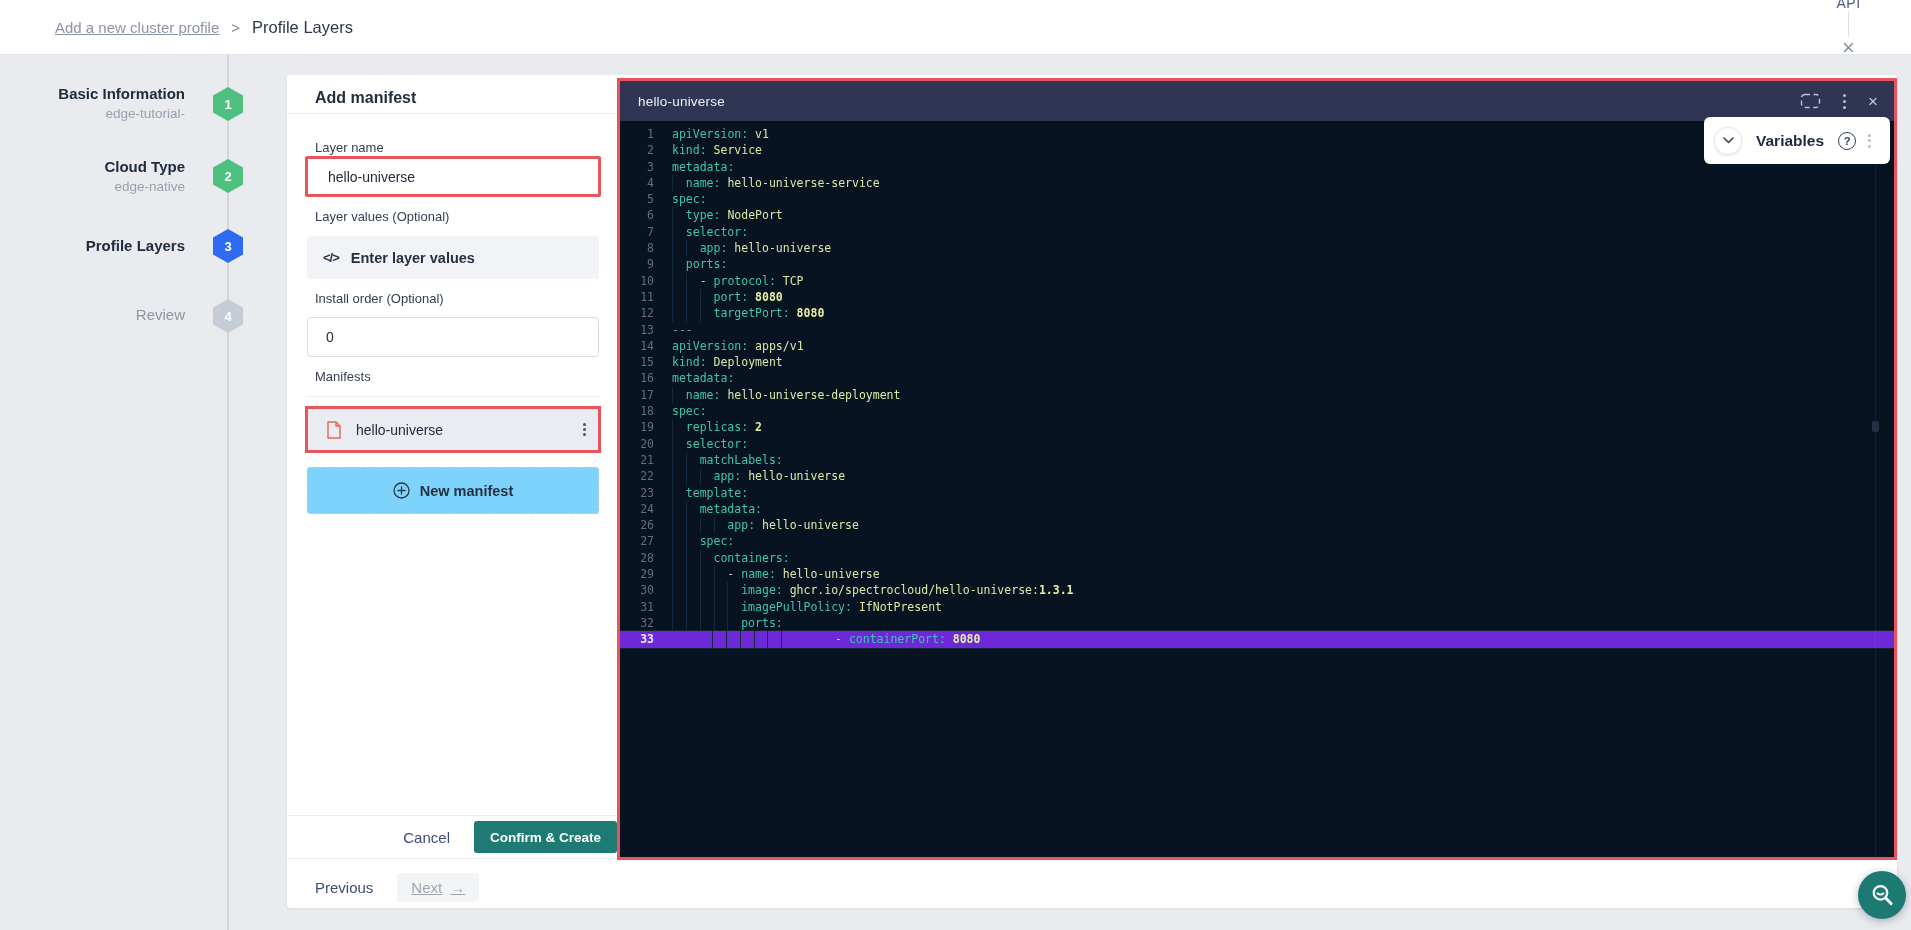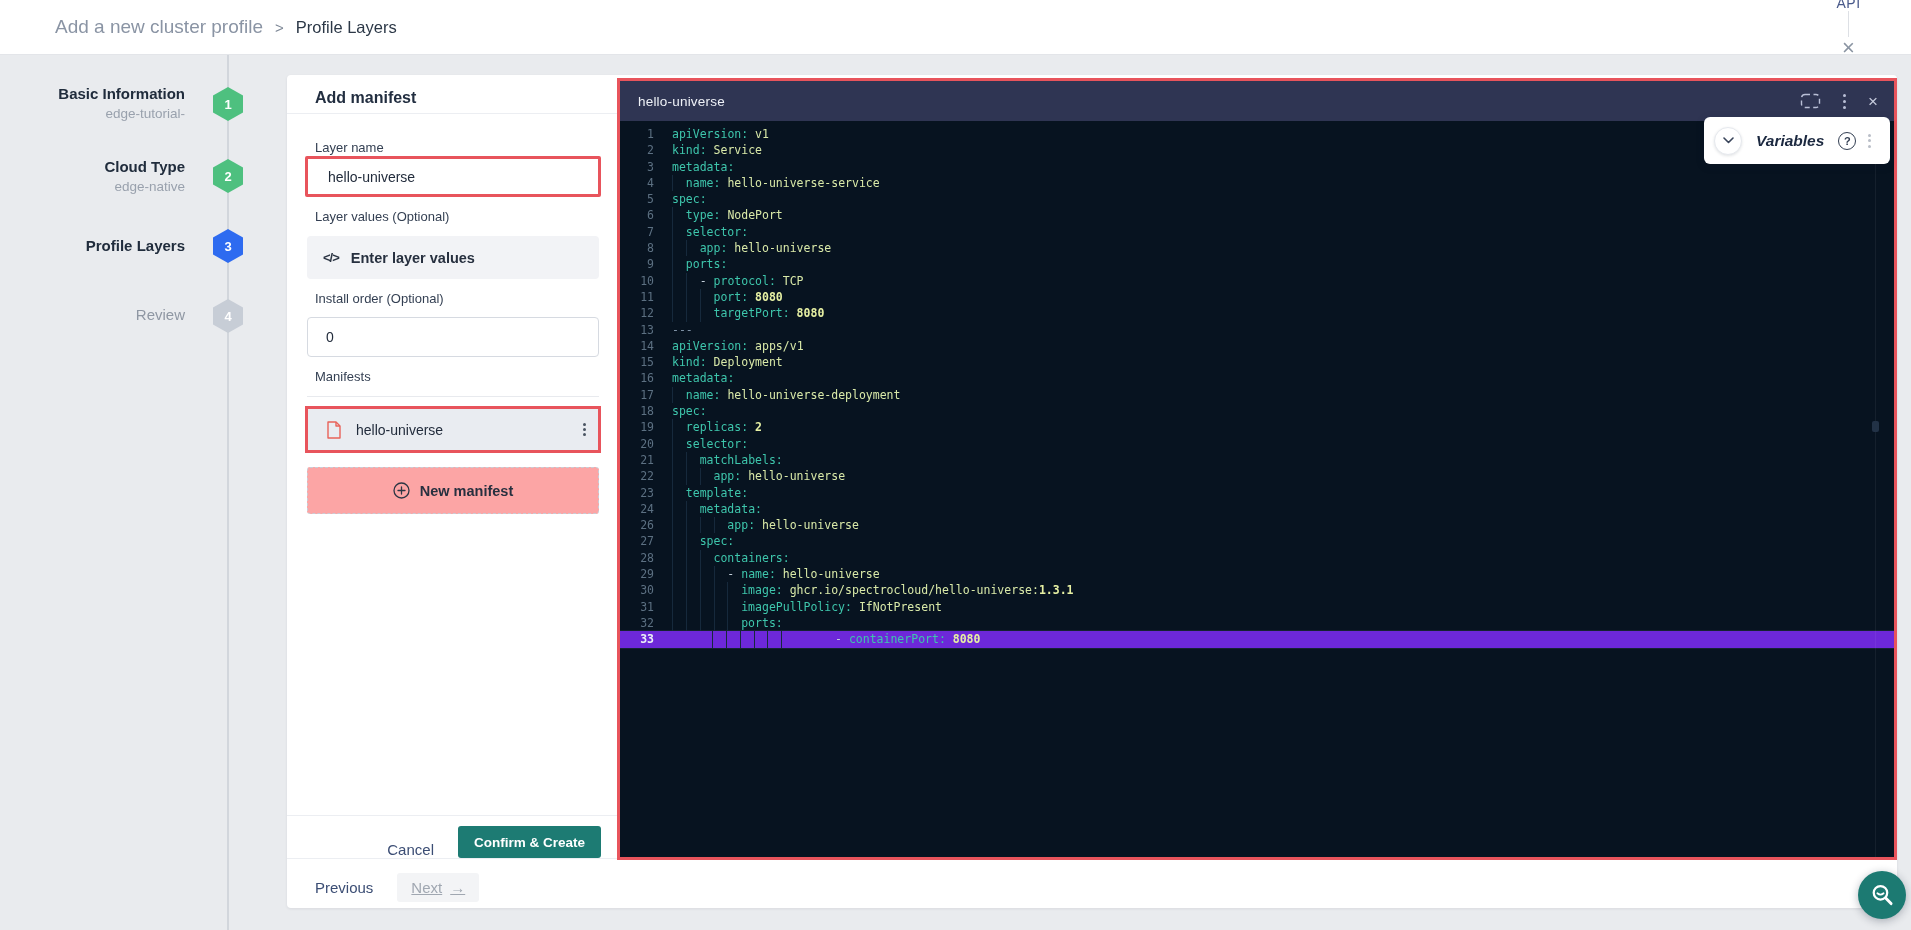--- a/index.html
+++ b/index.html
@@ -9,21 +9,21 @@
     background:#e9ebee;
     font-family:"Liberation Sans", sans-serif;
     color:#2c3847;
   }
   
   .topbar {
     position:absolute; left:0; top:0; width:1911px; height:55px;
     background:#ffffff; border-bottom:1px solid #e3e5e9;
     display:flex; align-items:center; padding:0 34px 0 55px; z-index:10;
   }
-  .crumb-parent { font-size:19px; color:#8a94a4; }
+  .crumb-parent { font-size:15px; color:#8a94a4;text-decoration:underline; }
   .crumb-sep { font-size:15px; color:#7d8796; margin:0 12px; }
   .crumb-current { font-size:16.5px; color:#2c3847; font-weight:500; }
   .topbar-right { margin-left:auto; display:flex; align-items:center;flex-direction:column; }
   .api-link { font-size:14px; color:#49598a; letter-spacing:.5px; cursor:pointer; }
   .topbar-div { width:1px; height:26px; background:#dde0e5; margin:0 28px; }
   .close-x { font-size:22px; color:#8a94a2; cursor:pointer; line-height:1; }
 
   
   .page { position:absolute; left:0; top:55px; width:1911px; height:875px; }
   .stepline { position:absolute; left:227px; top:0; width:2px; height:875px; background:#d2d6dc; }
@@ -71,26 +71,26 @@
     position:absolute; left:18px; top:331px; width:296px; height:47px;
     border:3px solid #E8545C; background:#e9ecf1; display:flex; align-items:center; padding:0 12px 0 18px; cursor:pointer;
   }
   .manifest-name { font-size:14px; color:#222c3c; margin-left:14px; }
   .kebab { margin-left:auto; color:#4a5462; font-size:15px; letter-spacing:0; line-height:1; cursor:pointer;
            display:flex; flex-direction:column; align-items:center; gap:2px; }
   .kebab i { width:3px; height:3px; border-radius:50%; background:#4a5462; display:block; }
   .new-manifest {
     position:absolute; left:20px; top:392px; width:292px; height:47px;
     border:1.5px dashed #c8cdd6; border-radius:3px;
-    display:flex; align-items:center; justify-content:center; cursor:pointer; background:#fca5a5;
+    display:flex; align-items:center; justify-content:center; cursor:pointer; background:#7dd3fc;
   }
   .new-manifest span.txt { font-size:14.5px; font-weight:600; color:#27303f; margin-left:10px; }
   .panel-fdiv { position:absolute; left:0; top:740px; width:330px; height:1px; background:#eceef2; }
   .panel-footer { position:absolute; left:0; top:741px; width:330px; height:42px;
-                  display:flex; align-items:flex-end; justify-content:flex-end; padding-right:16px; }
+                  display:flex; align-items:center; justify-content:flex-end; }
   .cancel-btn { font-size:15px; font-weight:500; color:#3b4d74; margin-right:24px; cursor:pointer; }
   .confirm-btn { height:32px; padding:0 16px; background:#1D7B73; border:none; border-radius:3px;
                  color:#fff; font-size:13.5px; font-weight:700; font-family:"Liberation Sans",sans-serif; cursor:pointer; }
   .panel-bdiv { position:absolute; left:0; top:783px; width:330px; height:1px; background:#eceef2; }
   .nav-row { position:absolute; left:28px; top:797px; height:30px; display:flex; align-items:center; }
   .prev-btn { font-size:15px; font-weight:500; color:#3b4d74; cursor:pointer; margin-right:24px; }
   .next-btn { height:29px; padding:0 14px; background:#f3f4f6; border:none; border-radius:3px;
               color:#a0a7b1; font-size:15px; font-family:"Liberation Sans",sans-serif; display:flex; align-items:center; gap:8px;text-decoration:underline; }
 
   
@@ -123,21 +123,21 @@
   .ed-scrollthumb { position:absolute; right:15px; top:300px; width:7px; height:11px; background:#223246; border-radius:2px; }
 
   
   .variables-card {
     position:absolute; left:1704px; top:62px; width:186px; height:47px;
     background:#fff; border-radius:6px; box-shadow:0 2px 8px rgba(20,30,50,.18);
     display:flex; align-items:center; padding:0 12px 0 10px; z-index:5;
   }
   .chev-circle { width:28px; height:28px; border-radius:50%; background:#fff; border:1px solid #e6e9ee;
                  box-shadow:0 1px 3px rgba(20,30,50,.12); display:flex; align-items:center; justify-content:center; cursor:pointer; }
-  .variables-label { font-size:15.5px; font-weight:600; color:#1c2940; margin-left:14px;font-style:italic; }
+  .variables-label { font-size:15.5px; font-weight:600; color:#1c2940; margin-left:14px; }
   .q-circle { width:18px; height:18px; border-radius:50%; border:1.5px solid #323e52; color:#323e52;
               font-size:11px; font-weight:700; display:flex; align-items:center; justify-content:center;
               margin-left:14px; cursor:pointer; }
   .gray-kebab { margin-left:12px; display:flex; flex-direction:column; gap:2.5px; cursor:pointer; }
   .gray-kebab i { width:3px; height:3px; border-radius:50%; background:#b9bec7; display:block; }
 
   
   .help-bubble {
     position:absolute; left:1858px; top:816px; width:48px; height:48px; border-radius:50%;
     background:#1C7A72; display:flex; align-items:center; justify-content:center;

